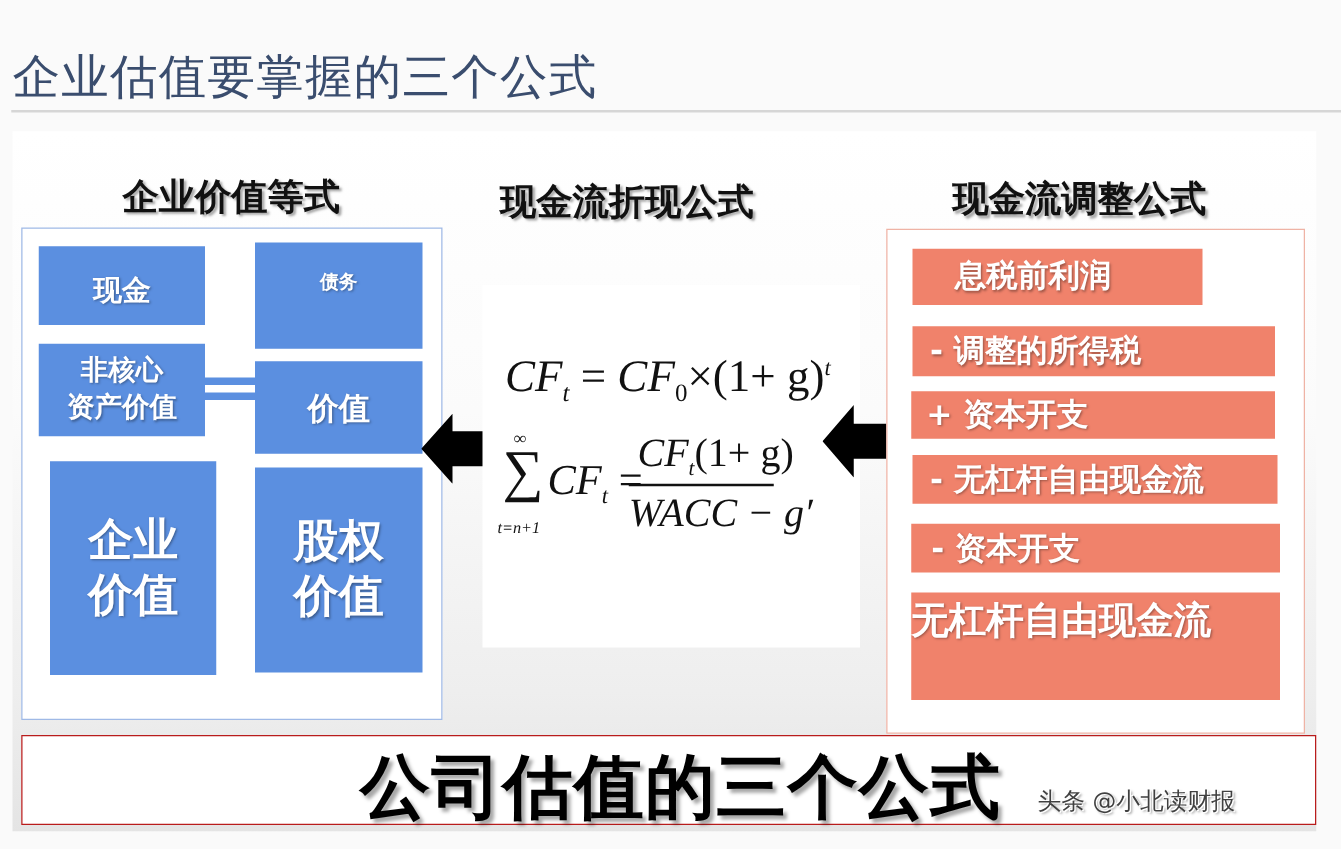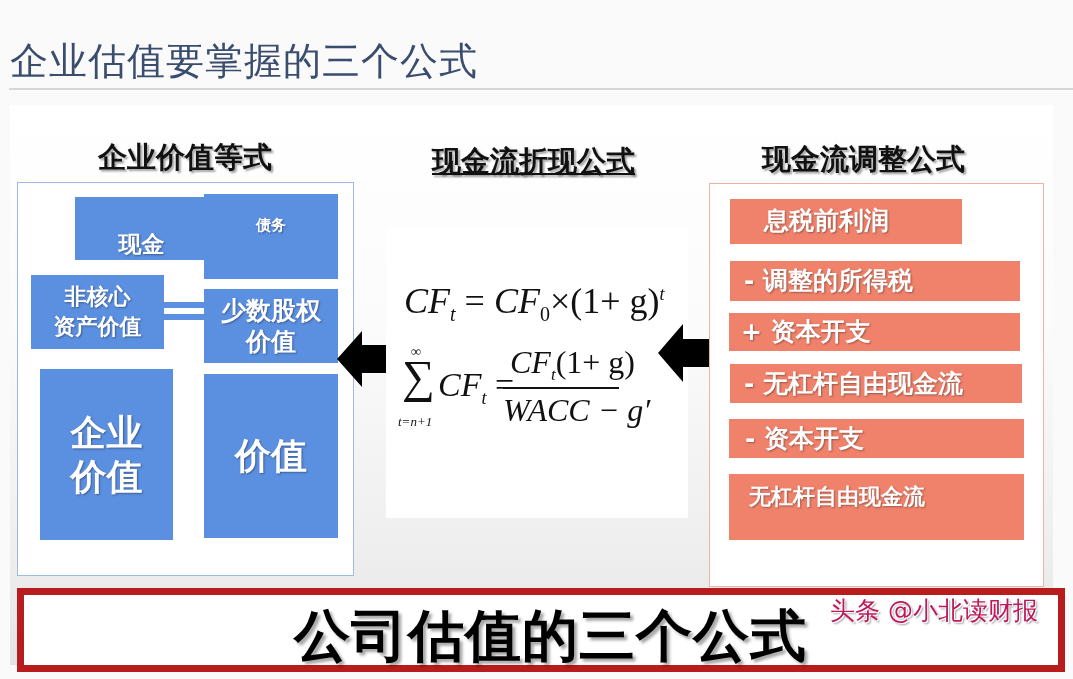--- a/index.html
+++ b/index.html
@@ -56,70 +56,70 @@
     background:#fff; border:1px solid #efb3a5;
   }
   .salmon-bar {
     position:absolute; background:#f0826b; color:#fff; font-weight:bold;
     font-size:25px; text-shadow:1px 1px 2px rgba(0,0,0,0.35);
     white-space:nowrap; box-sizing:border-box;
   }
   
   .bottom-banner {
     position:absolute; left:17px; top:588px; width:1034px; height:70px;
-    background:#fff; border:7px solid #b91c1c;
+    background:#fff; border:1px solid #b91c1c;
   }
   .banner-text {
     position:absolute; left:270px; top:4px; font-size:56px; font-weight:bold;
     color:#000; letter-spacing:1px; text-shadow:3px 3px 3px rgba(0,0,0,0.35);
     white-space:nowrap;
   }
   .watermark {
-    position:absolute; left:830px; top:594px; font-size:25px; color:#be185d;
+    position:absolute; left:830px; top:628px; font-size:19px; color:#404040;
     text-shadow:1px 1px 0 #fff, -1px -1px 0 #fff, 2px 2px 2px rgba(0,0,0,0.4);
     white-space:nowrap;
   }
 </style>
 </head>
 <body>
 
 <div class="page-title">企业估值要掌握的三个公式</div>
 <div class="title-rule"></div>
 
 <div class="slide"></div>
 
 <div class="section-heading" style="left:98px;top:138px;">企业价值等式</div>
-<div class="section-heading" style="left:432px;top:142px;text-decoration:underline;">现金流折现公式</div>
+<div class="section-heading" style="left:400px;top:142px;">现金流折现公式</div>
 <div class="section-heading" style="left:737px;top:140px;margin-left:25px;">现金流调整公式</div>
 
 <div class="left-panel"></div>
 
-<div class="blue-box" style="left:31px;top:197px;width:133px;height:63px;font-size:23px;align-items:flex-end;padding-top:8px;box-sizing:border-box;margin-left:44px;">
+<div class="blue-box" style="left:31px;top:197px;width:133px;height:63px;font-size:23px;align-items:center;padding-top:8px;box-sizing:border-box;">
   <span>现金</span>
 </div>
 <div class="blue-box" style="left:31px;top:275px;width:133px;height:74px;font-size:22px;flex-direction:column;align-items:center;justify-content:center;line-height:30px;">
   <span>非核心</span>
   <span>资产价值</span>
 </div>
 <div class="blue-box" style="left:40px;top:369px;width:133px;height:171px;font-size:36px;flex-direction:column;align-items:center;justify-content:center;line-height:44px;">
   <span>企业</span>
   <span>价值</span>
 </div>
 
 <div class="equals-bar" style="top:302px;"></div>
 <div class="equals-bar" style="top:314px;"></div>
 
 <div class="blue-box" style="left:204px;top:194px;width:134px;height:85px;font-size:15px;align-items:flex-start;padding-top:22px;box-sizing:border-box;">
   <span>债务</span>
 </div>
 <div class="blue-box" style="left:204px;top:289px;width:134px;height:74px;font-size:25px;flex-direction:column;align-items:center;justify-content:center;line-height:31px;">
-  <span>少数股权</span>
   <span>价值</span>
 </div>
 <div class="blue-box" style="left:204px;top:374px;width:134px;height:164px;font-size:36px;flex-direction:column;align-items:center;justify-content:center;line-height:44px;">
+  <span>股权</span>
   <span>价值</span>
 </div>
 
 <svg class="arrow" style="left:337px;top:331px;" width="52" height="56" viewBox="0 0 52 56">
   <polygon points="0,28 25,0 25,14 52,14 52,42 25,42 25,56" fill="#000"></polygon>
 </svg>
 
 <div class="formula-box"></div>
 
 <div class="math" style="left:404px;top:280px;font-size:36px;">
@@ -145,21 +145,21 @@
   <polygon points="0,29 25,0 25,15 52,15 52,43 25,43 25,58" fill="#000"></polygon>
 </svg>
 
 <div class="right-panel"></div>
 
 <div class="salmon-bar" style="left:730px;top:199px;width:232px;height:45px;line-height:44px;padding-left:34px;">息税前利润</div>
 <div class="salmon-bar" style="left:730px;top:261px;width:290px;height:40px;line-height:40px;padding-left:14px;">- 调整的所得税</div>
 <div class="salmon-bar" style="left:729px;top:313px;width:291px;height:38px;line-height:38px;padding-left:12px;">+ 资本开支</div>
 <div class="salmon-bar" style="left:730px;top:364px;width:292px;height:39px;line-height:39px;padding-left:14px;">- 无杠杆自由现金流</div>
 <div class="salmon-bar" style="left:729px;top:419px;width:295px;height:39px;line-height:39px;padding-left:16px;">- 资本开支</div>
-<div class="salmon-bar" style="left:729px;top:474px;width:295px;height:66px;padding-left:20px;padding-top:4px;font-size:22px;line-height:38px;">
+<div class="salmon-bar" style="left:729px;top:474px;width:295px;height:86px;padding-left:0;padding-top:4px;font-size:30px;line-height:38px;">
   <div>无杠杆自由现金流</div>
 </div>
 
 <div class="bottom-banner">
   <div class="banner-text">公司估值的三个公式</div>
 </div>
 
 <div class="watermark">头条 @小北读财报</div>
 
 </body></html>

